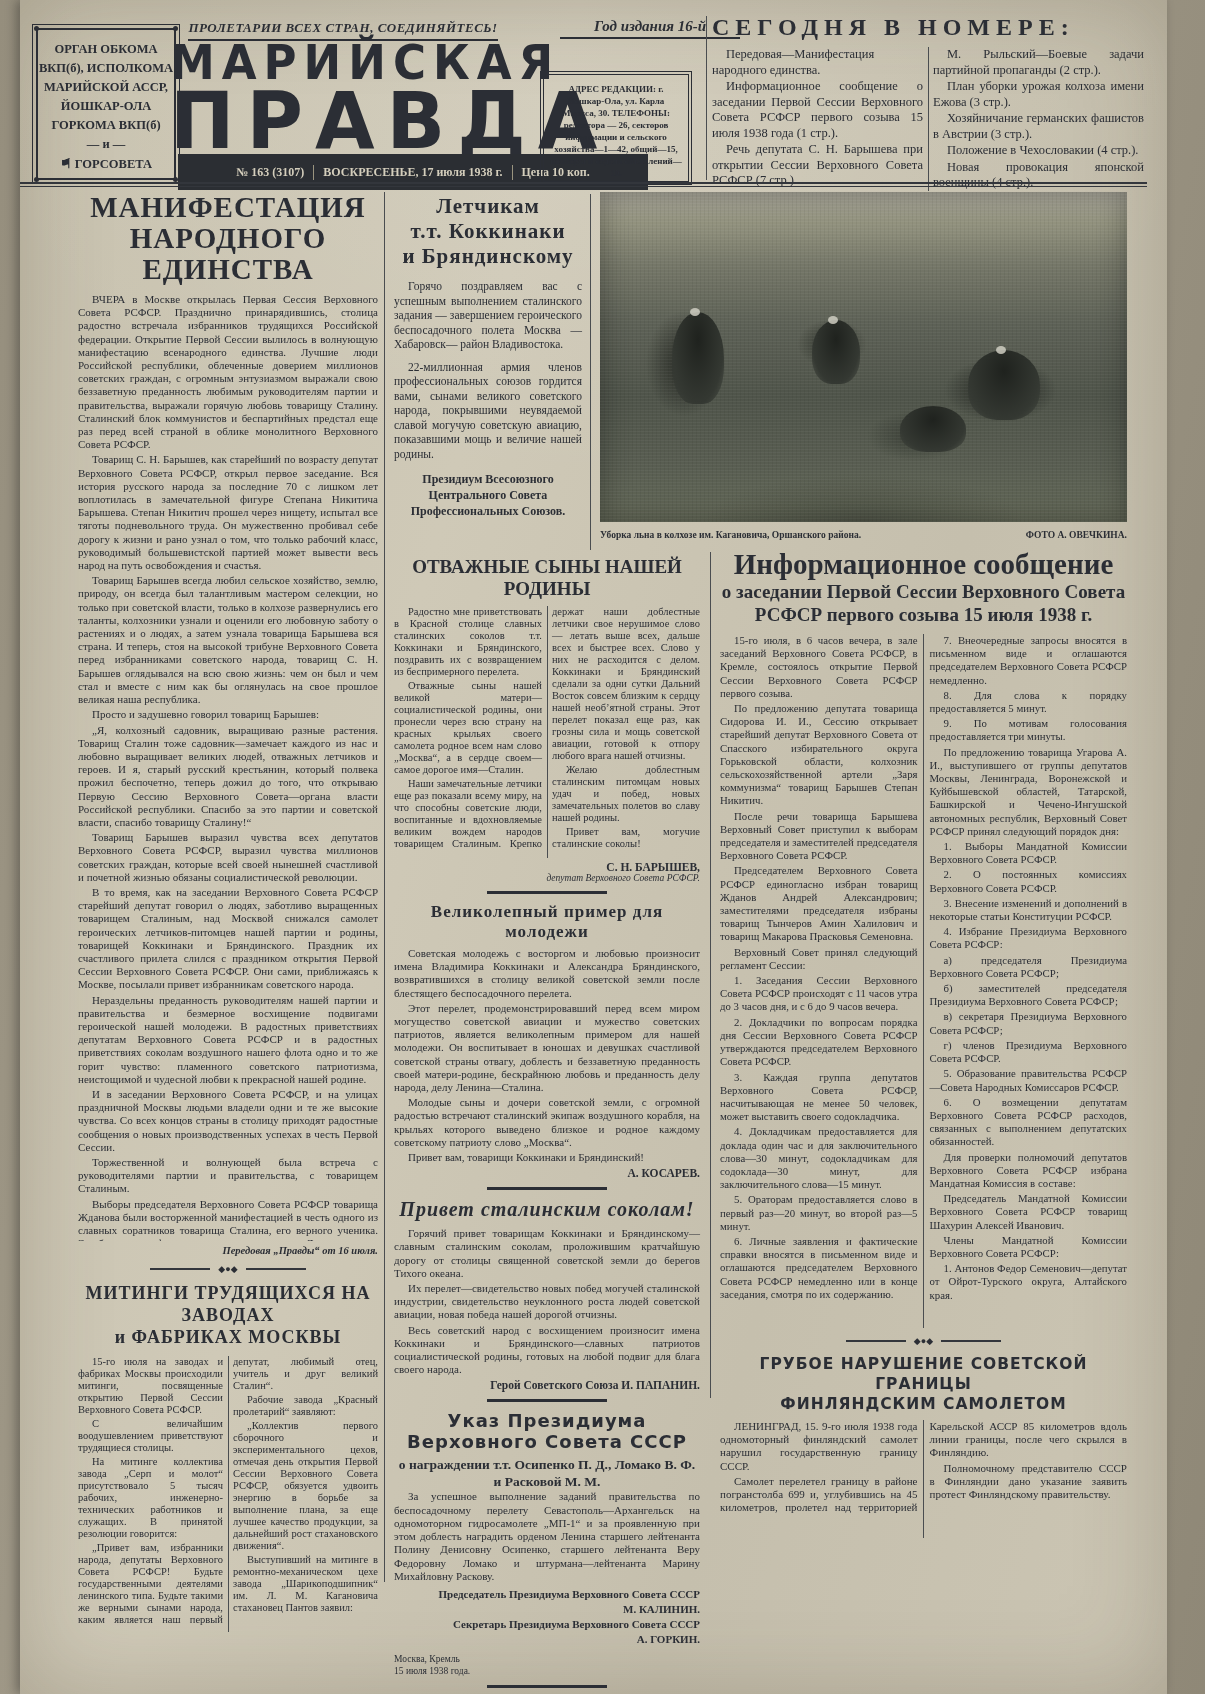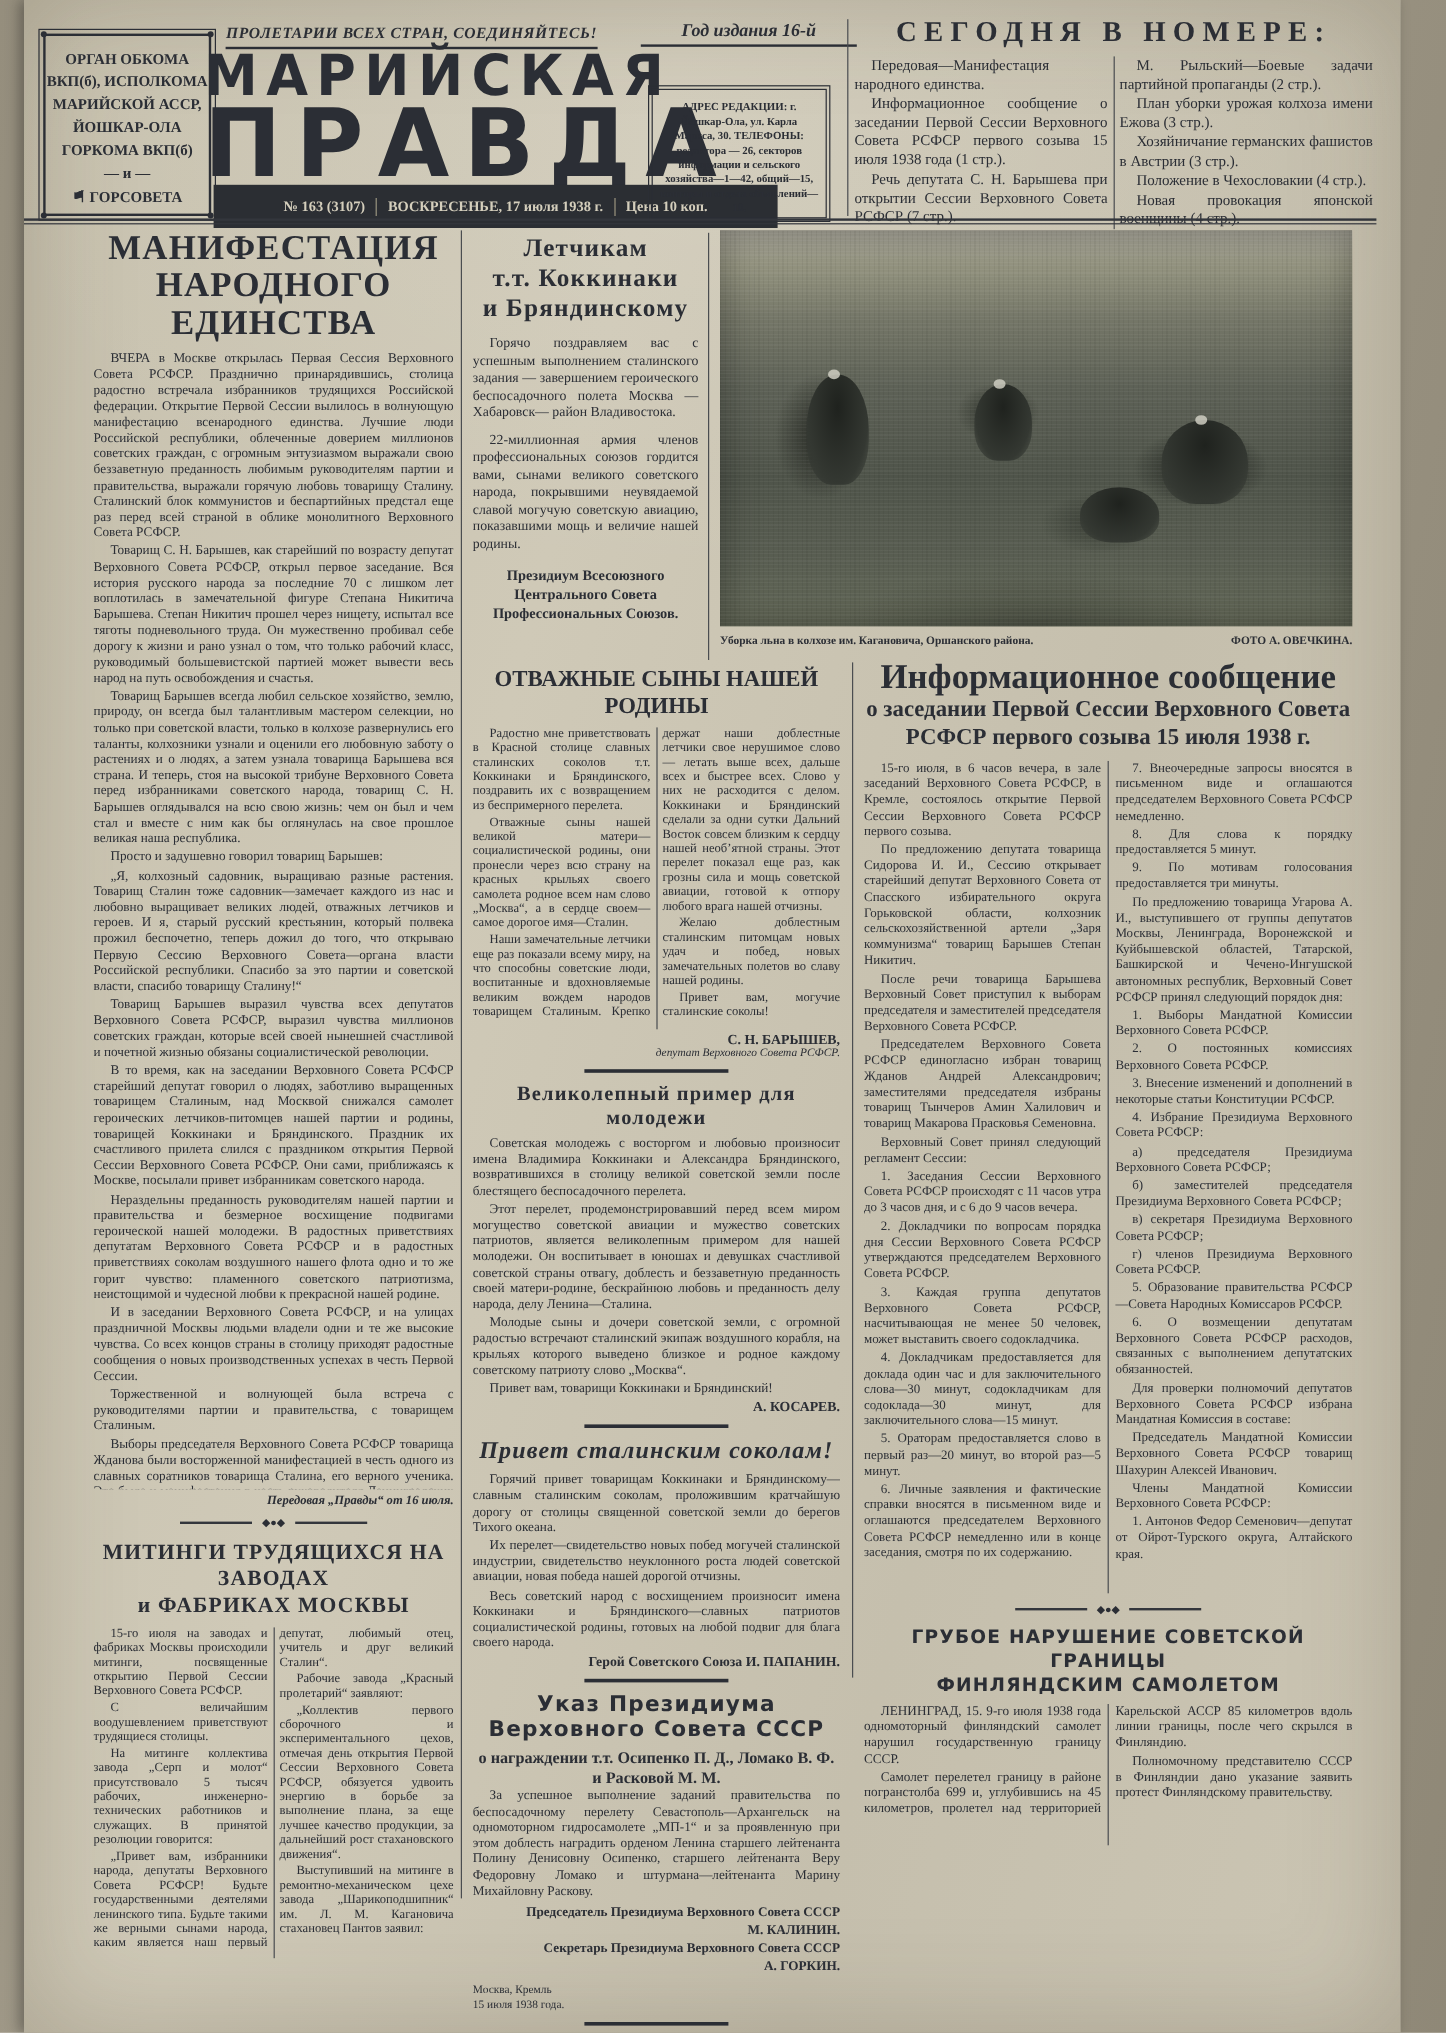--- a/index.html
+++ b/index.html
@@ -34,26 +34,26 @@
   .flag{display:inline-block;transform:scaleX(-1);font-size:13px;margin-right:3px;}
   #slogan{position:absolute;left:168px;top:20px;width:310px;text-align:center;font-weight:bold;font-style:italic;
     font-size:13px;letter-spacing:.5px;border-bottom:2px solid #2b2e35;padding-bottom:3px;}
   #mast-title{position:absolute;left:150px;top:40px;width:380px;text-align:center;font-family:"DejaVu Sans",sans-serif;font-weight:900;}
   #mast-title .t1{font-size:45px;letter-spacing:7px;line-height:46px;transform:scaleY(1.05);}
   #mast-title .t2{font-size:77px;letter-spacing:12px;line-height:70px;transform:scaleY(1.02);}
   #issue-bar{position:absolute;left:158px;top:154px;width:470px;height:36px;background:#2b2e33;color:#d4cebc;
     display:flex;align-items:center;justify-content:center;font-size:12px;font-weight:bold;}
   #issue-bar span{padding:0 9px;}
   #issue-bar span + span{border-left:1px solid #9a947f;text-align:right;}
-  #edition{position:absolute;left:514px;top:18px;width:180px;text-align:center;font-weight:bold;font-style:italic;
+  #edition{position:absolute;left:540px;top:18px;width:180px;text-align:center;font-weight:bold;font-style:italic;
     font-size:15px;border-bottom:2px solid #2b2e35;padding-bottom:2px;}
   #address-box{position:absolute;left:523px;top:74px;width:146px;height:108px;border:1px solid #2b2e35;outline:1px solid #2b2e35;outline-offset:2px;
     font-size:9px;line-height:12px;font-weight:bold;text-align:center;padding:8px 6px;box-sizing:border-box;}
   #today{position:absolute;left:692px;top:14px;width:432px;}
-  #today h2{margin:0 0 6px 0;text-align:center;font-size:24px;letter-spacing:6px;font-weight:900;}
+  #today h2{margin:0 0 6px 0;text-align:left;font-size:24px;letter-spacing:6px;font-weight:900;}
   #today .cols{column-count:2;column-gap:10px;column-rule:1px solid #4a4d50;font-size:12.5px;line-height:15.5px;}
   #today p.para{margin-bottom:1px;}
   
   #col-left{position:absolute;left:58px;top:192px;width:300px;}
   #lead-title{font-size:29px;line-height:31px;}
   #lead-body{height:948px;overflow:hidden;margin-top:8px;}
   #lead-sig{text-align:right;font-style:italic;font-size:10.5px;font-weight:bold;margin-top:4px;}
   #meet-title{font-size:18px;line-height:22px;margin-top:4px;}
   #meet-body{column-count:2;column-gap:10px;column-rule:1px solid #4a4d50;height:276px;overflow:hidden;margin-top:8px;}
   #col-pilots{position:absolute;left:374px;top:194px;width:188px;}

